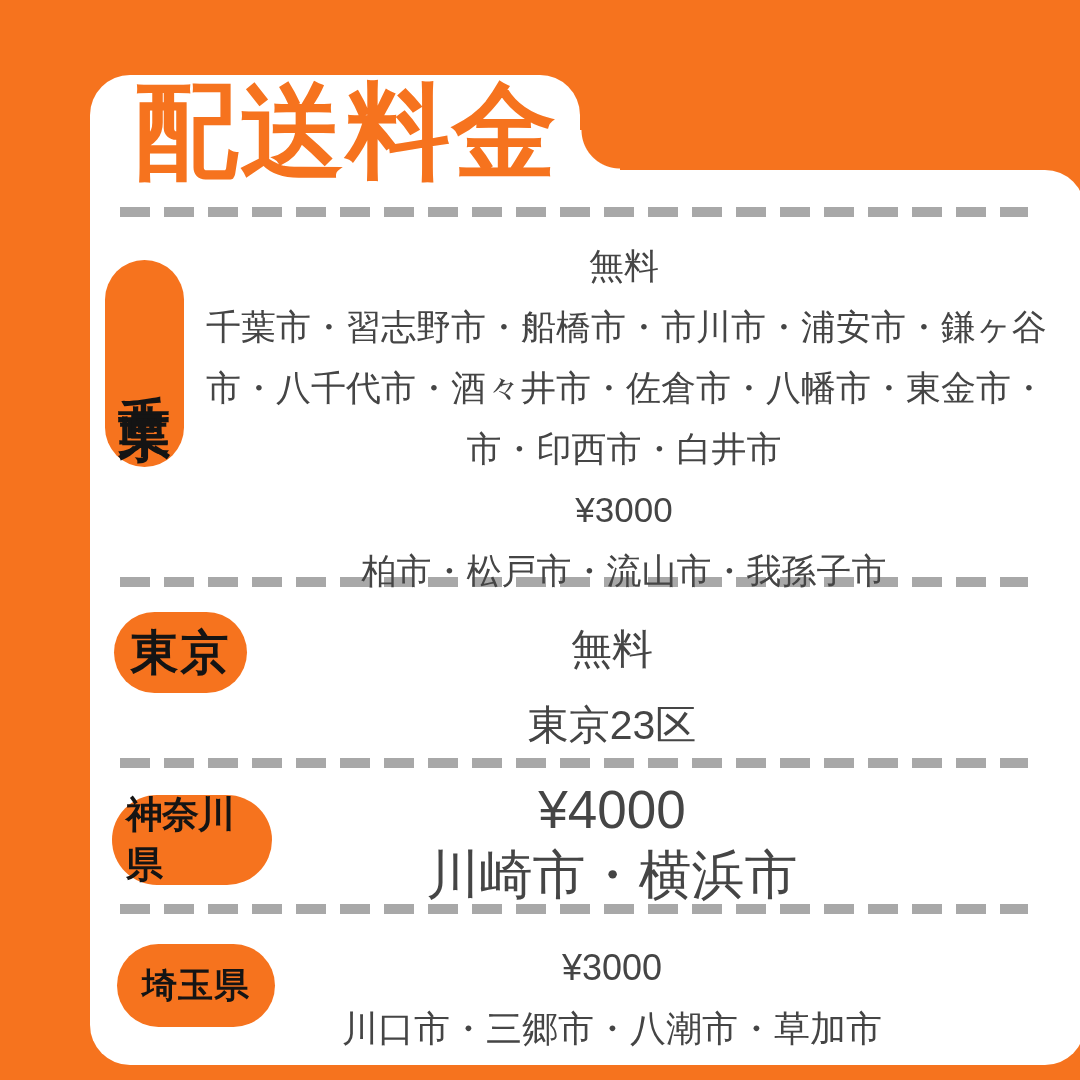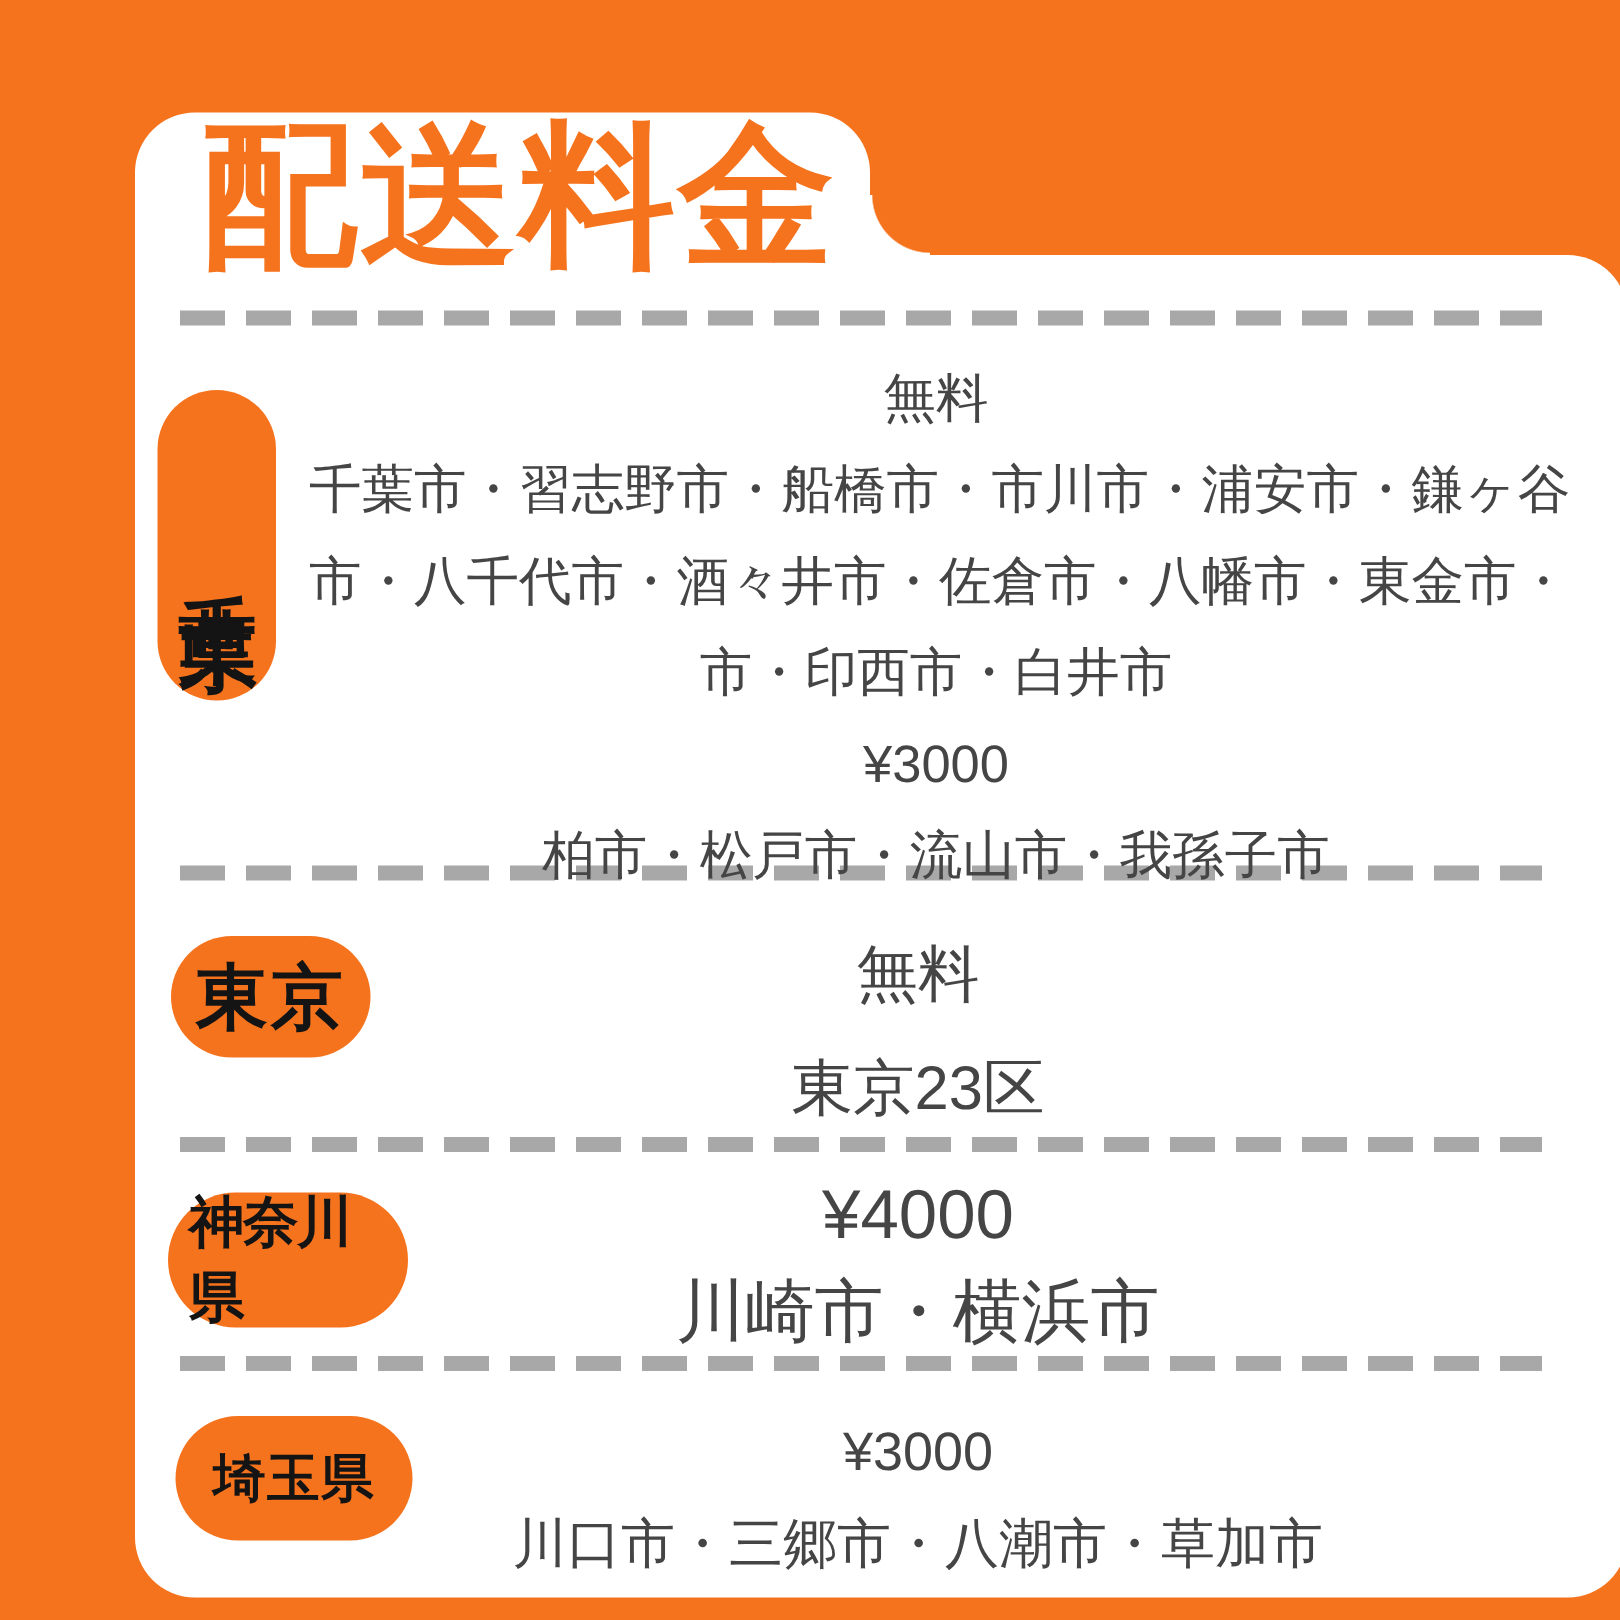--- a/index.html
+++ b/index.html
@@ -52,31 +52,31 @@
     background:var(--orange);
     display:flex;align-items:center;justify-content:center;
     color:var(--pill-text);font-weight:900;
   }
   .pill-chiba{left:63px;top:218px;width:79px;height:207px;border-radius:42px;}
   .pill-chiba .vtext{
     writing-mode:vertical-rl;text-orientation:upright;
     font-size:52px;letter-spacing:10px;line-height:1;
     transform:translateY(4px);
   }
-  .pill-tokyo{left:72px;top:582px;width:133px;height:81px;border-radius:999px;font-size:48px;letter-spacing:2px;}
+  .pill-tokyo{left:72px;top:570px;width:133px;height:81px;border-radius:999px;font-size:48px;letter-spacing:2px;}
   .pill-kanagawa{left:70px;top:753px;width:160px;height:90px;border-radius:999px;font-size:37px;letter-spacing:-1px;}
   .pill-saitama{left:75px;top:902px;width:158px;height:83px;border-radius:999px;font-size:35px;letter-spacing:1px;}
   
   .textblock{
     position:absolute;text-align:center;color:var(--body-text);
   }
   .textblock div{white-space:nowrap;}
   .tb-chiba{left:150px;top:186px;width:864px;font-size:35px;line-height:47px;}
   .tb-tokyo{left:130px;top:562px;width:880px;font-size:41px;line-height:62px;}
-  .tb-kanagawa{left:130px;top:728px;width:880px;font-size:46px;line-height:51px;}
+  .tb-kanagawa{left:130px;top:728px;width:880px;font-size:53px;line-height:51px;}
   .tb-saitama{left:130px;top:888px;width:880px;font-size:36px;line-height:47px;}
 </style>
 </head>
 <body>
 
 <div class="tab"></div>
 <div class="card"></div>
 <div class="fillet"></div>
 
 <h1 class="title">配送料金</h1>

